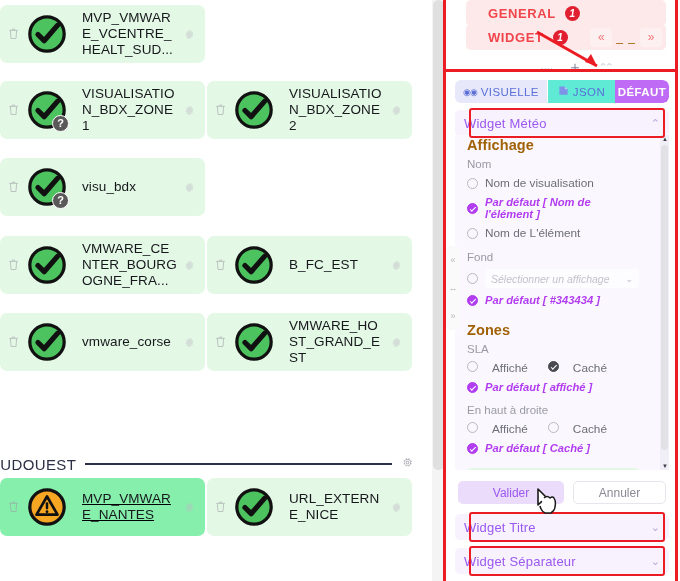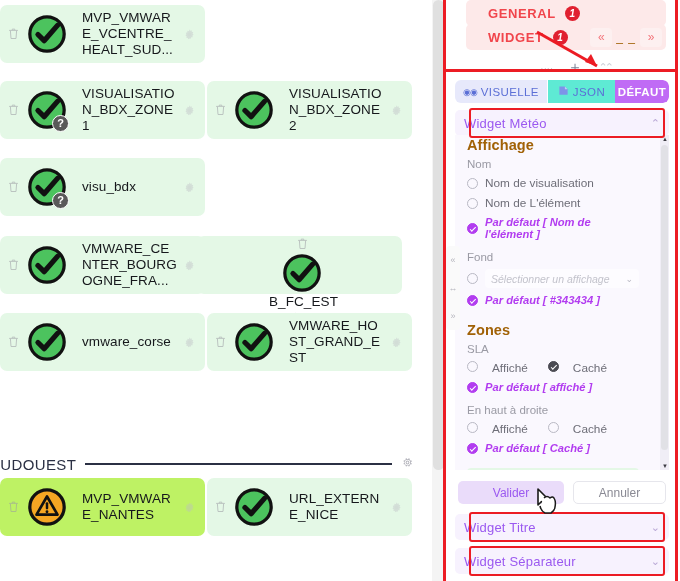--- a/index.html
+++ b/index.html
@@ -18,21 +18,21 @@
     background: #ffffff;
     overflow: hidden;
   }
   .card {
     position: absolute;
     height: 58px;
     border-radius: 7px;
     display: flex; align-items: center;
     background: #e4f8e6;
   }
-  .card.warn { background: #bef264; }
+  .card.warn { background: #86efac; text-decoration: underline; }
   .trash-icon {
     width: 16px; height: 16px; margin-left: 6px; flex: 0 0 auto;
     opacity: .55;
   }
   .status-icon {
     width: 42px; height: 42px; flex: 0 0 auto; margin-left: 4px;
     position: relative;
   }
   .card-label {
     flex: 1 1 auto;
@@ -326,21 +326,21 @@
       <circle cx="22" cy="22" r="18" fill="#4cc35e" stroke="#111" stroke-width="3.4"></circle>
       <path d="M12.5 22.5l6.5 6.5 14-16" stroke="#111" stroke-width="5.4" fill="none" stroke-linecap="round" stroke-linejoin="round"></path>
     </svg></span>
           <span class="card-label">VMWARE_CENTER_BOURGOGNE_FRA...</span>
           <span class="gear-icon">
     <svg width="13" height="13" viewBox="0 0 24 24" fill="#bcbcc4">
       <circle cx="12" cy="12" r="3.2"></circle>
       <path d="M12 2.4l1.1 2.5 2.7-.6.4 2.8 2.7.9-1.2 2.5 1.8 2.1-2.2 1.7.6 2.8-2.8.2-1 2.6L12 19.3l-2.1 1.6-1-2.6-2.8-.2.6-2.8-2.2-1.7 1.8-2.1-1.2-2.5 2.7-.9.4-2.8 2.7.6z" fill-opacity=".9"></path>
     </svg></span>
         </div>
-        <div class="card" style="left: 197px; top: 236px; width: 205px; flex-direction: column;">
+        <div class="card" style="left: 207px; top: 236px; width: 205px;">
           <span class="trash-icon">
     <svg width="15" height="15" viewBox="0 0 24 24" fill="none" stroke="#9a9aa2" stroke-width="1.6">
       <path d="M5 7h14M10 7V5h4v2M7 7l1 13h8l1-13"></path>
     </svg></span>
           <span class="status-icon">
     <svg width="42" height="42" viewBox="0 0 44 44">
       <circle cx="22" cy="22" r="18" fill="#4cc35e" stroke="#111" stroke-width="3.4"></circle>
       <path d="M12.5 22.5l6.5 6.5 14-16" stroke="#111" stroke-width="5.4" fill="none" stroke-linecap="round" stroke-linejoin="round"></path>
     </svg></span>
           <span class="card-label">B_FC_EST</span>
@@ -489,26 +489,26 @@
       <div id="panel-body-inner">
 
         <div class="sec-title">Affichage</div>
         <div class="sub-label">Nom</div>
 
         <div class="opt-row">
           <span class="radio"></span>
           <span class="opt-txt">Nom de visualisation</span>
         </div>
         <div class="opt-row">
+          <span class="radio on"></span>
+          <span class="opt-txt purple">Par défaut [ Nom de l'élément ]</span>
+        </div>
+        <div class="opt-row">
           <span class="radio"></span>
           <span class="opt-txt">Nom de L'élément</span>
-        </div>
-        <div class="opt-row">
-          <span class="radio on"></span>
-          <span class="opt-txt purple">Par défaut [ Nom de l'élément ]</span>
         </div>
 
         <div class="sub-label" style="margin-top:11px;">Fond</div>
         <div class="opt-row">
           <span class="radio"></span>
           <span class="select-box">
             <span>Sélectionner un affichage</span>
             <span class="schev">⌄</span>
           </span>
         </div>

